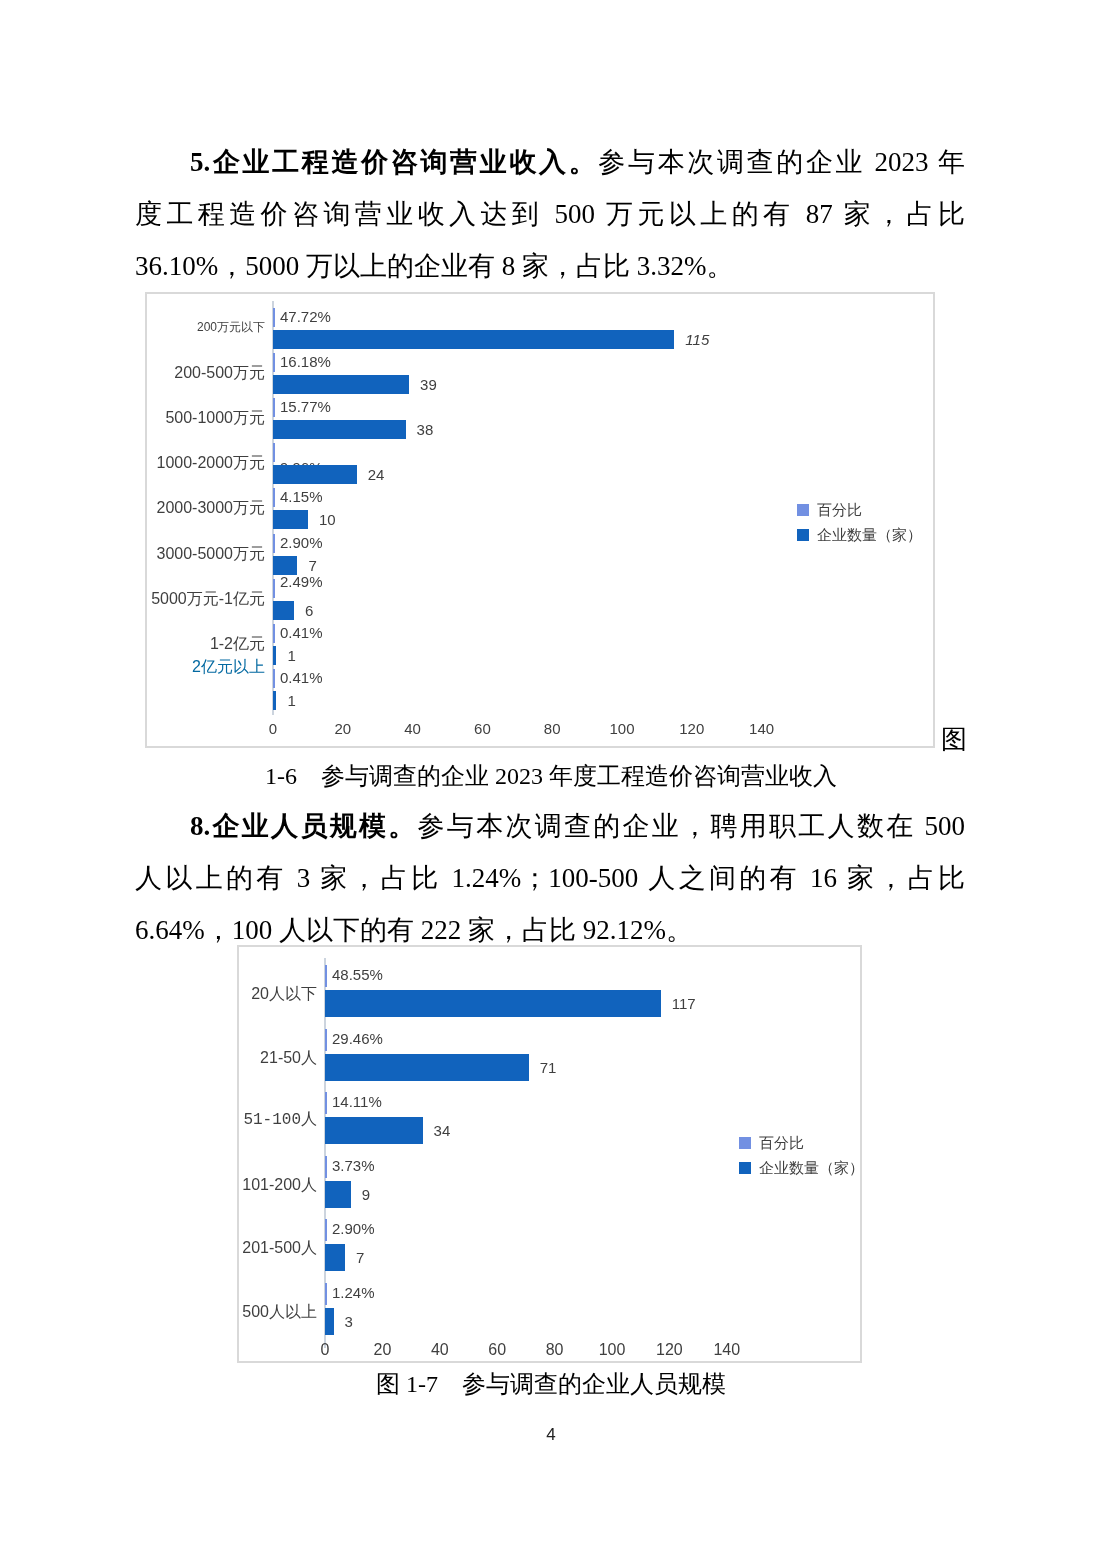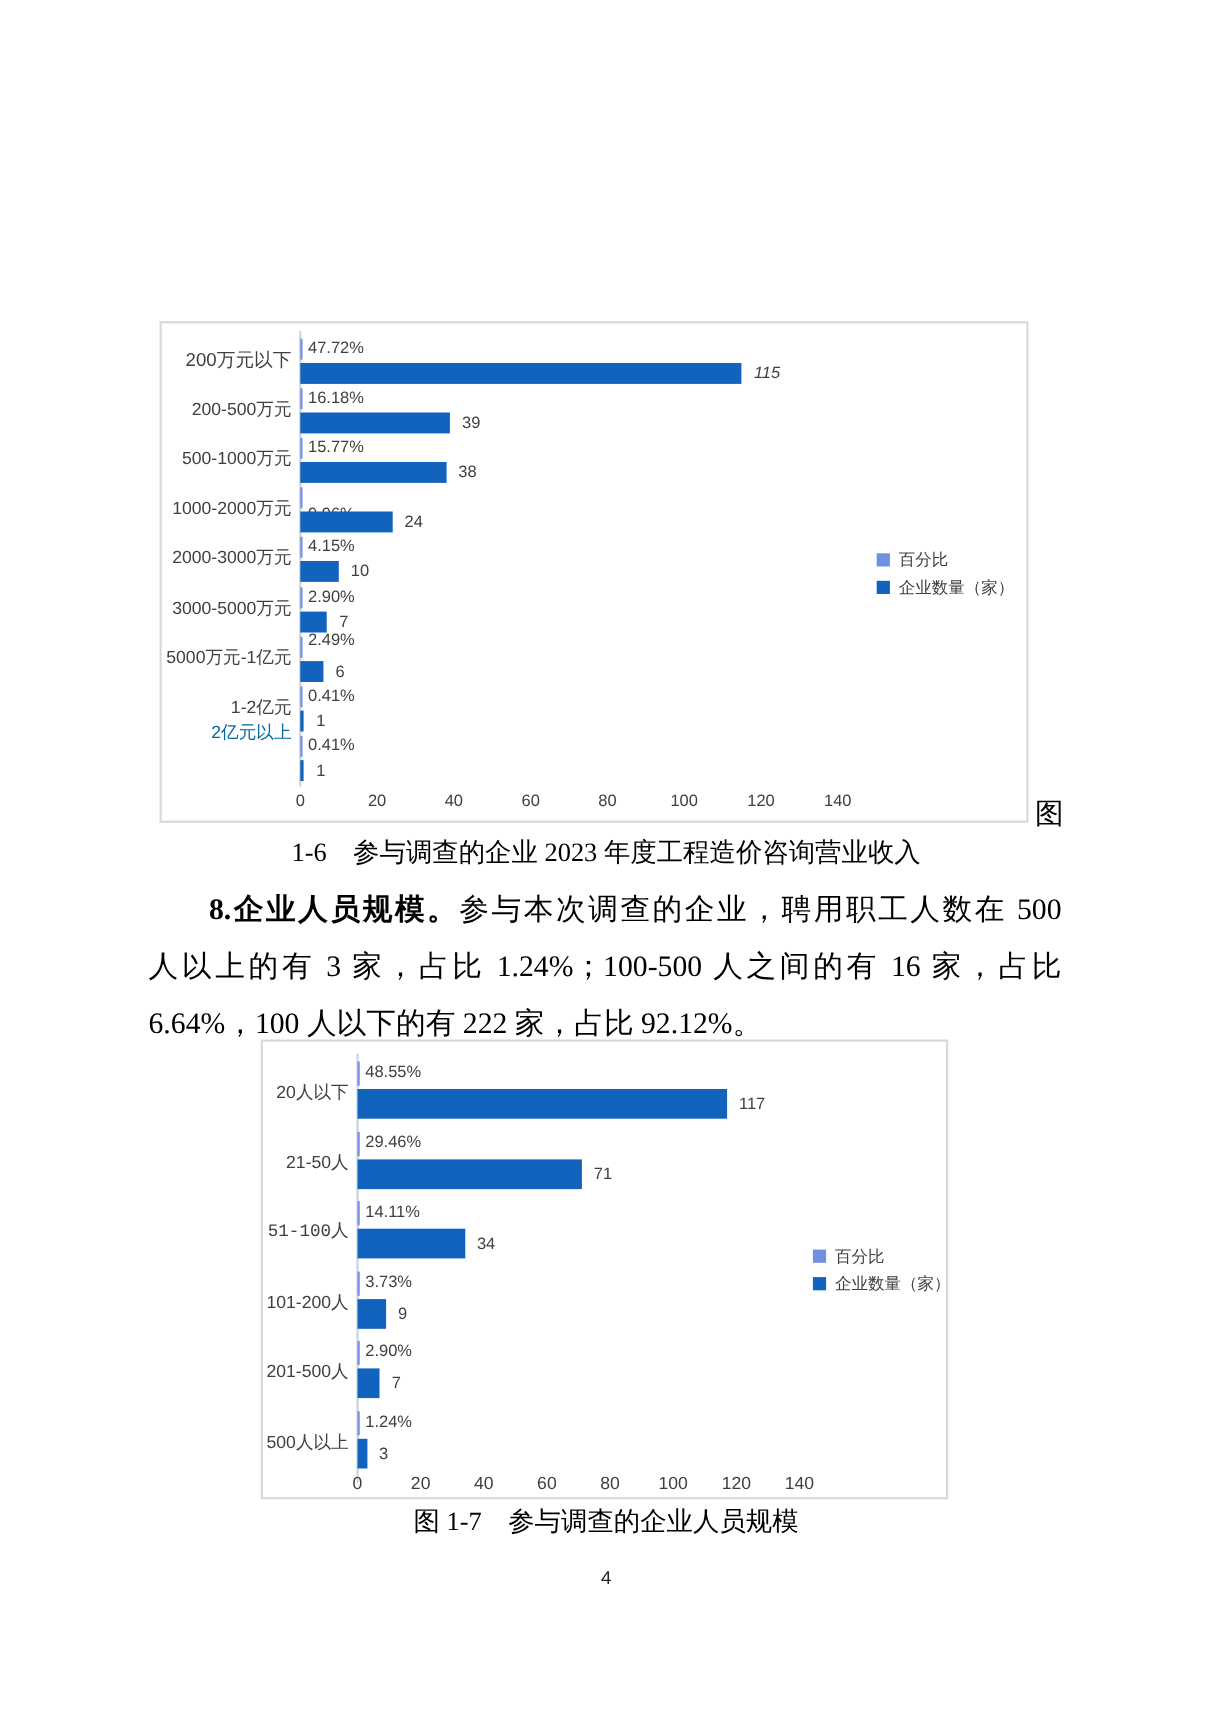--- a/index.html
+++ b/index.html
@@ -19,24 +19,29 @@
   .chart{position:absolute;background:#fff;border:2px solid #d9d9d9;box-sizing:border-box;
          font-family:"Liberation Sans","DejaVu Sans",sans-serif;color:#3f3f3f;}
   .chart *{box-sizing:border-box;}
   .abs{position:absolute;white-space:nowrap;}
 </style>
 </head>
 <body>
 
 <div class="page">
 
+  <p class="para" style="top:136px;">
+    <span class="line jl ind"><b>5.企业工程造价咨询营业收入。</b><span>参与本次调查的企业 2023 年</span></span>
+    <span class="line jl"><span>度工程造价咨询营业收入达到 500 万元以上的有 87 家，占比</span></span>
+    <span class="line"><span>36.10%，5000 万以上的企业有 8 家，占比 3.32%。</span></span>
+  </p>
 
   <div id="c16" class="chart" style="left:145px;top:292px;width:790px;height:456px;">
       <div class="abs" style="left: 125px; top: 7px; width: 2px; height: 413.9px; background: rgb(204, 212, 222);"></div>
-      <div class="abs" style="left: 0px; top: 13px; width: 118px; height: 45.1px; line-height: 41.1px; text-align: right; font-size: 17px; color: rgb(63, 63, 63);">200万元以下</div>
+      <div class="abs" style="left: 0px; top: 13px; width: 118px; height: 45.1px; line-height: 41.1px; text-align: right; font-size: 12px; color: rgb(63, 63, 63);">200万元以下</div>
       <div class="abs" style="left: 126px; top: 14px; width: 2px; height: 19px; background: rgb(114, 144, 226);"></div>
       <div class="abs" style="left: 133px; top: 11px; height: 23px; line-height: 23px; font-size: 15px; color: rgb(63, 63, 63);">47.72%</div>
       <div class="abs" style="left: 126px; top: 36px; width: 401.35px; height: 19px; background: rgb(17, 99, 189);"></div>
       <div class="abs" style="left: 538.35px; top: 36px; height: 19px; line-height: 19px; font-size: 15px; color: rgb(63, 63, 63); font-style: italic;">115</div>
       <div class="abs" style="left: 0px; top: 58.1px; width: 118px; height: 45.1px; line-height: 41.1px; text-align: right; font-size: 16px; color: rgb(63, 63, 63);">200-500万元</div>
       <div class="abs" style="left: 126px; top: 59.1px; width: 2px; height: 19px; background: rgb(114, 144, 226);"></div>
       <div class="abs" style="left: 133px; top: 56.1px; height: 23px; line-height: 23px; font-size: 15px; color: rgb(63, 63, 63);">16.18%</div>
       <div class="abs" style="left: 126px; top: 81.1px; width: 136.11px; height: 19px; background: rgb(17, 99, 189);"></div>
       <div class="abs" style="left: 273.11px; top: 81.1px; height: 19px; line-height: 19px; font-size: 15px; color: rgb(63, 63, 63);">39</div>
       <div class="abs" style="left: 0px; top: 103.2px; width: 118px; height: 45.1px; line-height: 41.1px; text-align: right; font-size: 16px; color: rgb(63, 63, 63);">500-1000万元</div>

